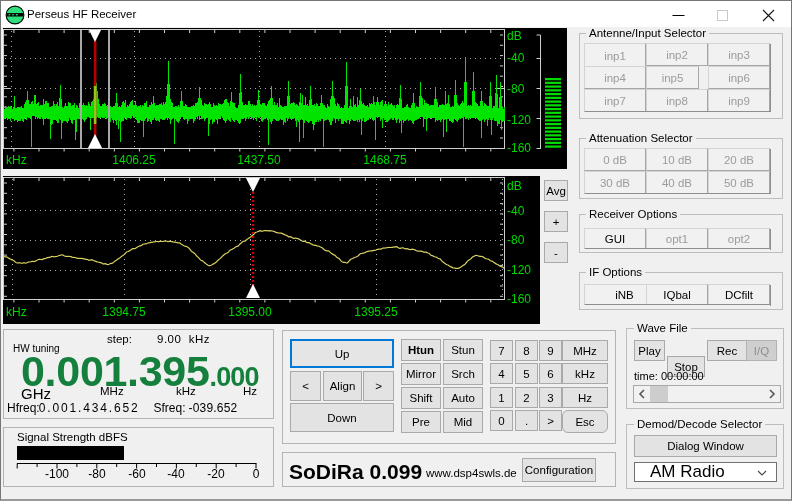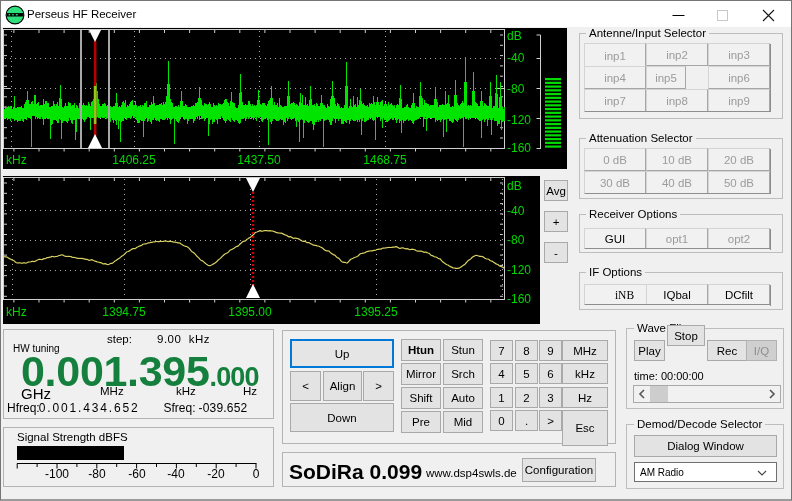--- a/index.html
+++ b/index.html
@@ -120,21 +120,21 @@
   </div>
 <div class="panel" style="left:3px;top:329px;width:271px;height:90px"></div>
 <div class="abs" style="left:13px;top:343px;font-size:10px">HW tuning</div>
 <div class="abs" style="left:107px;top:333px;font-size:11.5px">step:</div>
 <div class="abs" style="left:157px;top:333px;font-size:11.5px;letter-spacing:0.5px">9.00&nbsp; kHz</div>
 <div class="abs" style="left:21px;top:353px;font-size:43px;font-weight:bold;line-height:37px;letter-spacing:-0.3px;color:#15803d">0.001.395<span style="font-size:27px;letter-spacing:-0.9px">.000</span></div>
 <div class="abs" style="left:21px;top:385px;font-size:15px">GHz</div>
 <div class="abs" style="left:100px;top:385px;font-size:11.5px">MHz</div>
 <div class="abs" style="left:176px;top:385px;font-size:11.5px">kHz</div>
 <div class="abs" style="left:243px;top:385px;font-size:11.5px">Hz</div>
-<div class="abs" style="left:7px;top:401px;font-size:12px">Hfreq:<span style="margin-left:-1px;letter-spacing:1.85px">0.001.434.652</span><span style="margin-left:24px">Sfreq:</span><span style="margin-left:3px;letter-spacing:0.2px">-039.652</span></div>
+<div class="abs" style="left:7px;top:401px;font-size:12px">Hfreq:<span style="margin-left:-1px;letter-spacing:1.85px">0.001.434.652</span><span style="margin-left:14px">Sfreq:</span><span style="margin-left:3px;letter-spacing:0.2px">-039.652</span></div>
 <div class="panel" style="left:3px;top:427px;width:271px;height:60px"></div>
 <div class="abs" style="left:17px;top:431px;font-size:11.5px">Signal Strength dBFS</div>
 <div class="abs" style="left:17px;top:446px;width:107px;height:14px;background:#000"></div>
 <svg class="abs" style="left:3px;top:460px" width="271" height="26">
 <path d="M14 3.5H253.5" stroke="#000"></path>
 <path d="M253.0 3.5v5M213.2 3.5v5M173.4 3.5v5M133.6 3.5v5M93.8 3.5v5M54.0 3.5v5M14.2 3.5v5" stroke="#000"></path>
 <path d="M233.1 3.5v3.5M193.3 3.5v3.5M153.5 3.5v3.5M113.7 3.5v3.5M73.9 3.5v3.5M34.1 3.5v3.5" stroke="#000"></path>
 <g fill="#000" font-size="12" text-anchor="middle">
       <text x="253" y="17.5">0</text>
       <text x="213" y="17.5">-20</text>
@@ -222,21 +222,21 @@
   </div>
 <div class="btn" style="left:490px;top:410px;width:23px;height:21px;">
     <span style="">0</span>
   </div>
 <div class="btn" style="left:515px;top:410px;width:23px;height:21px;">
     <span style="">.</span>
   </div>
 <div class="btn" style="left:539px;top:410px;width:23px;height:21px;">
     <span style="">&gt;</span>
   </div>
-<div class="btn" style="left:562px;top:410px;width:46px;height:36px;">
+<div class="btn" style="left:562px;top:410px;width:46px;height:23px;border-radius:6px;">
     <span style="">Esc</span>
   </div>
 <div class="panel" style="left:282px;top:452px;width:334px;height:35px"></div>
 <div class="abs" style="left:289px;top:460px;font-size:21px;font-weight:bold;color:#000">SoDiRa 0.099</div>
 <div class="abs" style="left:426px;top:467px;font-size:11.5px;color:#000">www.dsp4swls.de</div>
 <div class="btn" style="left:522px;top:458px;width:74px;height:24px;">
     <span style="">Configuration</span>
   </div>
 <div class="group" style="left:579px;top:33px;width:204px;height:86px"></div>
 <div class="glabel" style="left:586px;top:27px">Antenne/Input Selector</div>
@@ -245,21 +245,21 @@
   </div>
 <div class="dbtn" style="left:646px;top:43px;width:62px;height:23px;">
     <span style="">inp2</span>
   </div>
 <div class="dbtn" style="left:708px;top:43px;width:62px;height:23px;">
     <span style="">inp3</span>
   </div>
 <div class="dbtn" style="left:584px;top:66px;width:62px;height:23px;">
     <span style="">inp4</span>
   </div>
-<div class="dbtn" style="left:646px;top:66px;width:40px;height:23px;">
+<div class="dbtn" style="left:646px;top:66px;width:53px;height:23px;">
     <span style="">inp5</span>
   </div>
 <div class="dbtn" style="left:708px;top:66px;width:62px;height:23px;">
     <span style="">inp6</span>
   </div>
 <div class="dbtn" style="left:584px;top:89px;width:62px;height:23px;">
     <span style="">inp7</span>
   </div>
 <div class="dbtn" style="left:646px;top:89px;width:62px;height:23px;">
     <span style="">inp8</span>
@@ -299,37 +299,37 @@
 <div class="dbtn" style="left:646px;top:228px;width:62px;height:21px;">
     <span style="">opt1</span>
   </div>
 <div class="dbtn" style="left:708px;top:228px;width:62px;height:21px;">
     <span style="">opt2</span>
   </div>
 <div class="abs" style="left:770px;top:229px;width:1px;height:21px;background:#8e8e8e"></div>
 <div class="abs" style="left:585px;top:248px;width:186px;height:1px;background:#8e8e8e"></div>
 <div class="group" style="left:579px;top:272px;width:204px;height:38px"></div>
 <div class="glabel" style="left:586px;top:266px">IF Options</div>
-<div class="dbtn" style="left:584px;top:284px;width:81px;height:21px;font-family:Liberation Serif, serif;">
+<div class="dbtn" style="left:584px;top:284px;width:81px;height:21px;">
     <span style="color:#000">iNB</span>
   </div>
 <div class="dbtn" style="left:646px;top:284px;width:62px;height:21px;">
     <span style="color:#000">IQbal</span>
   </div>
 <div class="dbtn" style="left:708px;top:284px;width:62px;height:21px;">
     <span style="color:#000">DCfilt</span>
   </div>
 <div class="abs" style="left:770px;top:285px;width:1px;height:21px;background:#8e8e8e"></div>
 <div class="abs" style="left:585px;top:304px;width:186px;height:1px;background:#8e8e8e"></div>
 <div class="group" style="left:626px;top:328px;width:158px;height:81px"></div>
 <div class="glabel" style="left:634px;top:322px">Wave File</div>
 <div class="btn" style="left:634px;top:340px;width:31px;height:21px;">
     <span style="">Play</span>
   </div>
-<div class="btn" style="left:667px;top:325px;width:38px;height:21px;">
+<div class="btn" style="left:667px;top:356px;width:38px;height:21px;">
     <span style="">Stop</span>
   </div>
 <div class="btn" style="left:707px;top:340px;width:40px;height:21px;">
     <span style="">Rec</span>
   </div>
 <div class="btn" style="left:746px;top:340px;width:31px;height:21px;background:#cfcfcf;border-color:#b2b2b2">
     <span style="color:#8f8f8f">I/Q</span>
   </div>
 <div class="abs" style="left:634px;top:370px;font-size:11px">time: 00:00:00</div>
 <div class="abs" style="left:633px;top:385px;width:148px;height:18px;border:1px solid #a9a9a9;background:#f1f1f1">
@@ -337,16 +337,16 @@
 <path d="M10 4l-4 4 4 4" stroke="#555" stroke-width="1.6" fill="none"></path>
 <rect x="16" y="0" width="18" height="16" fill="#cdcdcd"></rect>
 <path d="M136 4l4 4-4 4" stroke="#555" stroke-width="1.6" fill="none"></path>
 </svg></div>
 <div class="group" style="left:626px;top:424px;width:158px;height:65px"></div>
 <div class="glabel" style="left:634px;top:418px">Demod/Decode Selector</div>
 <div class="btn" style="left:634px;top:435px;width:143px;height:22px;">
     <span style="">Dialog Window</span>
   </div>
 <div class="abs" style="left:634px;top:462px;width:143px;height:20px;border:1px solid #707070;background:#fff;display:flex;align-items:center">
-<span style="margin-left:5px;font-size:10px">AM Radio</span>
+<span style="margin-left:15px;font-size:17px">AM Radio</span>
 <svg style="position:absolute;right:9px;top:7px" width="10" height="7">
       <path d="M1 1l4 4 4-4" stroke="#444" stroke-width="1.1" fill="none"></path>
     </svg>
 </div>
 </body></html>

